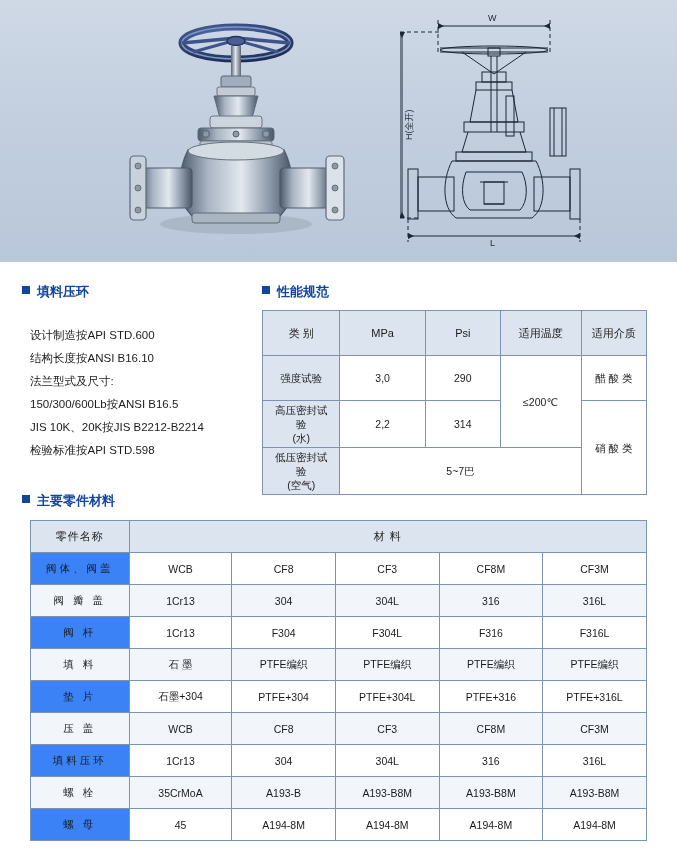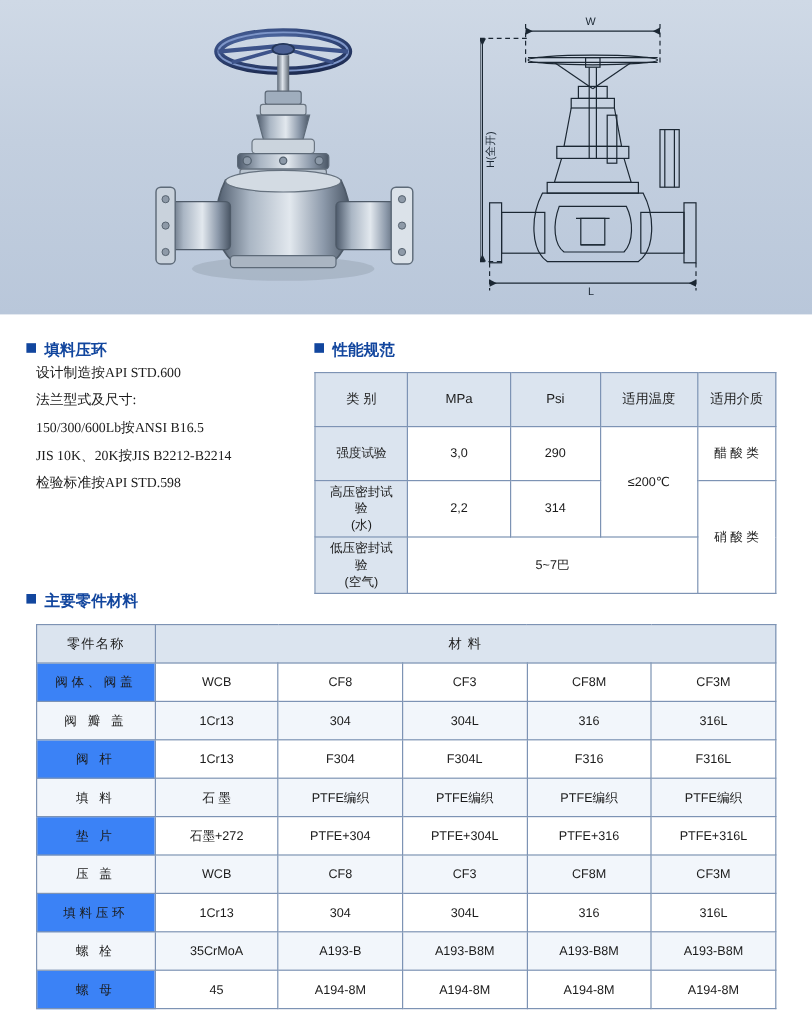--- a/index.html
+++ b/index.html
@@ -31,21 +31,21 @@
     font-weight:bold;
     font-size:13px;
     white-space:nowrap;
   }
   .sec-head .mk{
     display:inline-block;width:8px;height:8px;background:#12469e;
     margin-right:7px;vertical-align:2px;
   }
   
   .spec-list{
-    position:absolute;left:30px;top:300px;width:215px;font-family:Liberation Serif, serif;
+    position:absolute;left:30px;top:324px;width:215px;
   }
   .spec-list li{
     list-style:none;
     font-size:11.5px;
     line-height:23px;
     color:#1b1b1b;
     white-space:nowrap;
   }
   .spec-list{padding:0;margin:0;}
   
@@ -239,20 +239,21 @@
 </div>
 <div class="sec-head" style="left:262px;top:283px;">
   <span class="mk"></span><span>性能规范</span>
 </div>
 <div class="sec-head" style="left:22px;top:492px;">
   <span class="mk"></span><span>主要零件材料</span>
 </div>
 
 <ul class="spec-list">
   <li>设计制造按API STD.600</li>
+  <li>结构长度按ANSI B16.10</li>
   <li>法兰型式及尺寸:</li>
   <li>150/300/600Lb按ANSI B16.5</li>
   <li>JIS 10K、20K按JIS B2212-B2214</li>
   <li>检验标准按API STD.598</li>
 </ul>
 
 <table class="perf">
   <thead>
     <tr>
       <td style="width:84px">类 别</td>
@@ -324,21 +325,21 @@
     <tr>
       <td class="name">填  料</td>
       <td>石  墨</td>
       <td>PTFE编织</td>
       <td>PTFE编织</td>
       <td>PTFE编织</td>
       <td>PTFE编织</td>
     </tr>
     <tr>
       <td class="name">垫  片</td>
-      <td>石墨+272</td>
+      <td>石墨+304</td>
       <td>PTFE+304</td>
       <td>PTFE+304L</td>
       <td>PTFE+316</td>
       <td>PTFE+316L</td>
     </tr>
     <tr>
       <td class="name">压  盖</td>
       <td>WCB</td>
       <td>CF8</td>
       <td>CF3</td>

